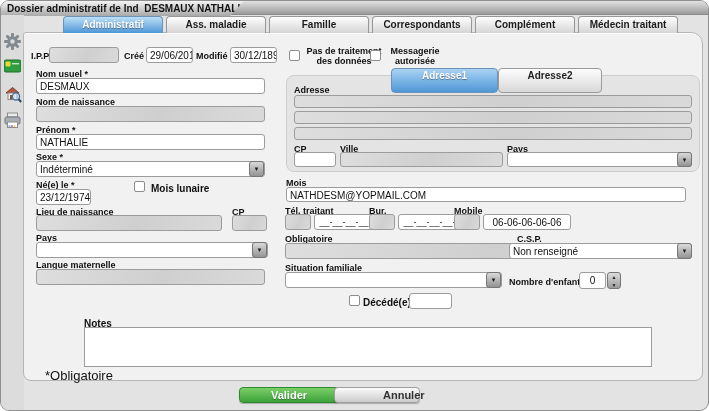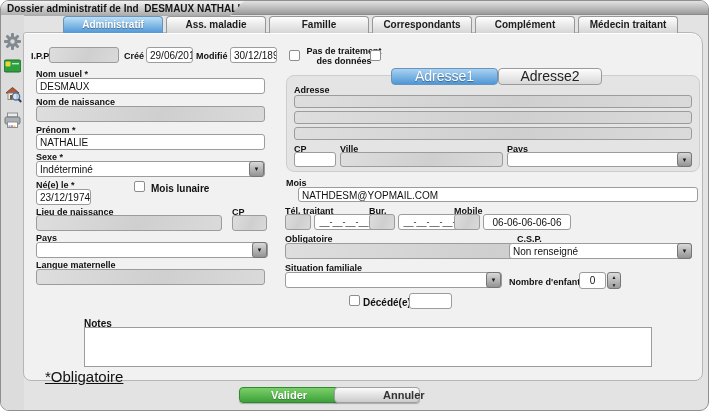--- a/index.html
+++ b/index.html
@@ -33,38 +33,38 @@
   .inp.ctr { text-align:center; }
   .inp.mask { font-size:9px; letter-spacing:0; color:#222; }
   .arrowbtn { position:absolute; width:15px; height:16px;
               background:linear-gradient(#d9d9d9,#939393); border:1px solid #767676;
               border-radius:3px; font-size:6px; color:#1a1a1a; text-align:center; line-height:15px;
               cursor:pointer; }
   .chk { position:absolute; width:11px; height:11px; background:#fff; border:1px solid #8d8d8d;
          border-radius:2px; cursor:pointer; }
   .addrpanel { position:absolute; left:285px; top:74px; width:414px; height:97px;
                background:#e4e4e4; border:1px solid #cdcdcd; border-radius:8px; }
-  .addrtab { position:absolute; top:67px; height:17px; background:linear-gradient(#fdfdfd,#d8d8d8);
-             border:1px solid #9b9b9b; border-radius:4px; font-size:14px; font-weight:normal;
+  .addrtab { position:absolute; top:67px; height:25px; background:linear-gradient(#fdfdfd,#d8d8d8);
+             border:1px solid #9b9b9b; border-radius:4px; font-size:10px; font-weight:bold;
              color:#222; text-align:center; line-height:14px; cursor:pointer; z-index:6; }
   .addrtab.active { background:linear-gradient(#a9d2f3,#4f97d6); color:#fff;
                     text-shadow:0 1px 1px rgba(0,0,0,.4); border-color:#6b93b8; }
   .spinner { position:absolute; width:14px; height:17px; border:1px solid #767676; border-radius:3px;
              background:linear-gradient(#dcdcdc,#9d9d9d); font-size:5px; color:#1a1a1a;
              text-align:center; line-height:8px; cursor:pointer; }
   .notesbox { position:absolute; left:83px; top:326px; width:568px; height:40px; background:#fff;
               border:1px solid #9c9c9c; font-size:10px; padding:2px; }
   .btn { position:absolute; top:386px; height:16px; border-radius:4px; font-size:11px;
          font-weight:bold; text-align:center; line-height:14px; cursor:pointer;
          box-shadow:0 1px 1px rgba(0,0,0,.25); }
   .btn.green { left:238px; width:100px; background:linear-gradient(#7ccf69,#3da23b);
                border:1px solid #2e8a2e; color:#fff; text-shadow:0 1px 1px rgba(0,0,0,.3); }
   .btn.gray { left:333px; width:86px; background:linear-gradient(#fbfbfb,#cbcbcb);
               border:1px solid #9e9e9e; color:#333;padding-left:48px; }
-  .note { position:absolute; font-size:15px; color:#111;text-decoration:underline; }
+  .note { position:absolute; font-size:13px; color:#111; }
 </style>
 </head>
 <body>
 
 <div class="window">
 
   <div class="titlebar"></div>
   <div class="titletab">Dossier administratif de Ind  DESMAUX NATHALIE</div>
 
   <div class="tab active" style="left:62px;">Administratif</div>
@@ -150,40 +150,41 @@
   <span class="lbl" style="left:35px; top:232px;">Pays</span>
   <div class="inp" style="left:35px; top:241px; width:232px;"></div>
   <div class="arrowbtn" style="left:251px; top:241px;">▼</div>
 
   <span class="lbl" style="left:35px; top:259px;">Langue maternelle</span>
   <div class="inp gray" style="left:35px; top:268px; width:229px;"></div>
 
   <div class="chk" style="left:288px; top:49px;"></div>
   <span class="lbl center" style="left:302px; top:45px; width:82px;">Pas de traitement des données</span>
   <div class="chk" style="left:369px; top:49px;"></div>
+  <span class="lbl center" style="left:383px; top:45px; width:62px;">Messagerie autorisée</span>
 
   <div class="addrpanel"></div>
   <div class="addrtab active" style="left:390px; width:107px;">Adresse1</div>
   <div class="addrtab" style="left:497px; width:104px;">Adresse2</div>
 
   <span class="lbl" style="left:293px; top:84px;">Adresse</span>
   <div class="inp gray" style="left:293px; top:94px; width:398px; height:13px;"></div>
   <div class="inp gray" style="left:293px; top:110px; width:398px; height:13px;"></div>
   <div class="inp gray" style="left:293px; top:126px; width:398px; height:13px;"></div>
 
   <span class="lbl" style="left:293px; top:143px;">CP</span>
   <div class="inp" style="left:293px; top:151px; width:42px; height:15px;"></div>
   <span class="lbl" style="left:339px; top:143px;">Ville</span>
   <div class="inp gray" style="left:339px; top:151px; width:163px; height:15px;"></div>
   <span class="lbl" style="left:506px; top:143px;">Pays</span>
   <div class="inp" style="left:506px; top:151px; width:185px; height:15px;"></div>
   <div class="arrowbtn" style="left:676px; top:151px; height:15px; line-height:14px;">▼</div>
 
   <span class="lbl" style="left:285px; top:177px;">Mois</span>
-  <div class="inp" style="left:285px; top:186px; width:400px; height:15px;margin-left:12px;">NATHDESM@YOPMAIL.COM</div>
+  <div class="inp" style="left:285px; top:186px; width:400px; height:15px;">NATHDESM@YOPMAIL.COM</div>
 
   <span class="lbl" style="left:284px; top:205px;">Tél. traitant</span>
   <div class="inp gray" style="left:284px; top:213px; width:26px;"></div>
   <div class="inp mask ctr" style="left:313px; top:213px; width:73px;">__-__-__-__-__</div>
 
   <span class="lbl" style="left:368px; top:205px;">Bur.</span>
   <div class="inp gray" style="left:368px; top:213px; width:26px;"></div>
   <div class="inp mask ctr" style="left:397px; top:213px; width:73px;">__-__-__-__-__</div>
 
   <span class="lbl" style="left:453px; top:205px;">Mobile</span>

